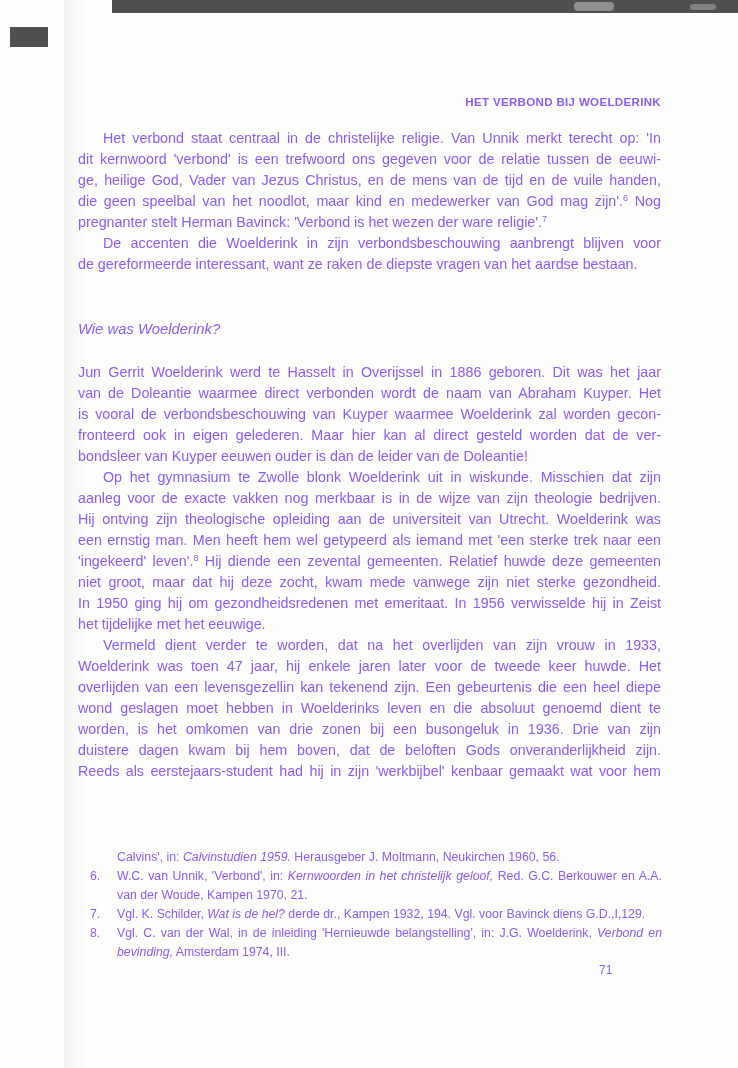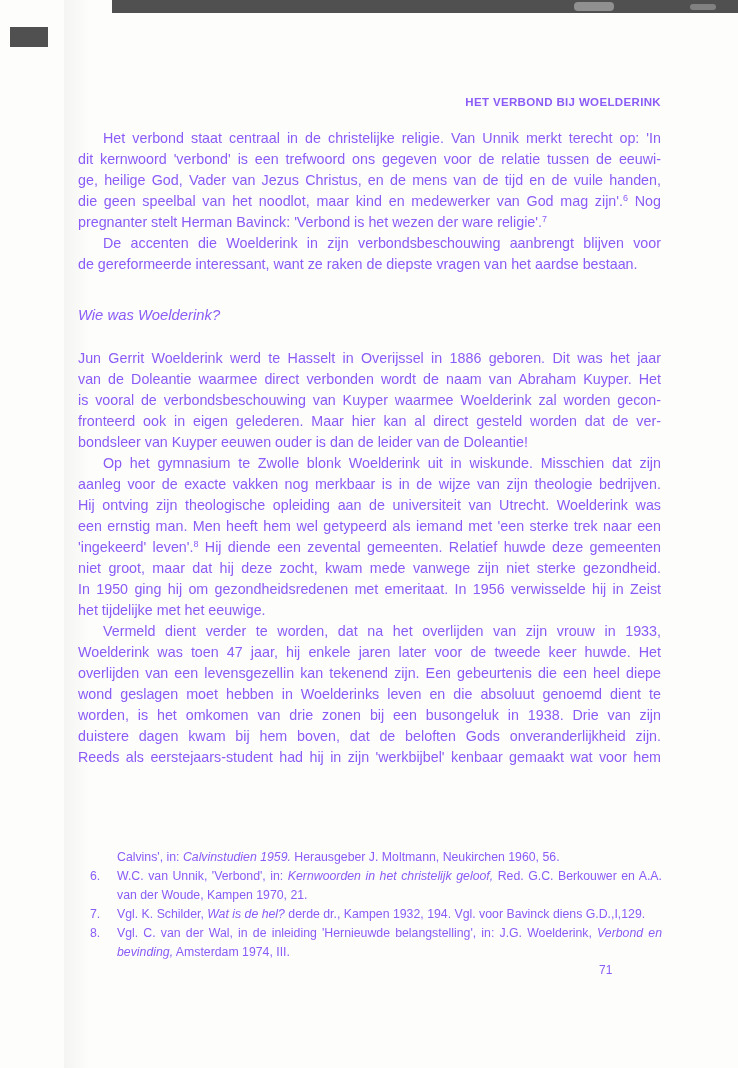--- a/index.html
+++ b/index.html
@@ -51,21 +51,21 @@
   }
   .line.noj { text-align-last: left; }
   .line.indent { padding-left: 25px; }
   sup {
     font-size: 9px; line-height: 0;
     position: relative; top: -5px; vertical-align: baseline;
   }
   .section-heading {
     font-style: italic; font-weight: normal;
     font-size: 14.8px; line-height: 21px;
-    margin: 30px 0 22px 0;
+    margin: 44px 0 22px 0;
   }
   
   .footnotes {
     position: absolute; left: 90px; top: 848px; width: 572px;
   }
   .footnote { display: flex; }
   .fn-num { flex: none; width: 27px; font-size: 12.3px; line-height: 19px; }
   .fn-text { flex: 1; min-width: 0; }
   .fn-text .line { font-size: 12.3px; line-height: 19px; height: 19px; }
   
@@ -114,21 +114,21 @@
           <div class="line"><span>'ingekeerd' leven'.</span><sup>8</sup><span> Hij diende een zevental gemeenten. Relatief huwde deze gemeenten</span></div>
           <div class="line"><span>niet groot, maar dat hij deze zocht, kwam mede vanwege zijn niet sterke gezondheid.</span></div>
           <div class="line"><span>In 1950 ging hij om gezondheidsredenen met emeritaat. In 1956 verwisselde hij in Zeist</span></div>
           <div class="line noj"><span>het tijdelijke met het eeuwige.</span></div>
         </div>
         <div class="paragraph">
           <div class="line indent"><span>Vermeld dient verder te worden, dat na het overlijden van zijn vrouw in 1933,</span></div>
           <div class="line"><span>Woelderink was toen 47 jaar, hij enkele jaren later voor de tweede keer huwde. Het</span></div>
           <div class="line"><span>overlijden van een levensgezellin kan tekenend zijn. Een gebeurtenis die een heel diepe</span></div>
           <div class="line"><span>wond geslagen moet hebben in Woelderinks leven en die absoluut genoemd dient te</span></div>
-          <div class="line"><span>worden, is het omkomen van drie zonen bij een busongeluk in 1938. Drie van zijn</span></div>
+          <div class="line"><span>worden, is het omkomen van drie zonen bij een busongeluk in 1936. Drie van zijn</span></div>
           <div class="line"><span>duistere dagen kwam bij hem boven, dat de beloften Gods onveranderlijkheid zijn.</span></div>
           <div class="line"><span>Reeds als eerstejaars-student had hij in zijn 'werkbijbel' kenbaar gemaakt wat voor hem</span></div>
         </div>
       </div>
   </div>
 
   <div class="footnotes" id="footnotes">
       <div class="footnote">
         <div class="fn-num"></div>
         <div class="fn-text">

